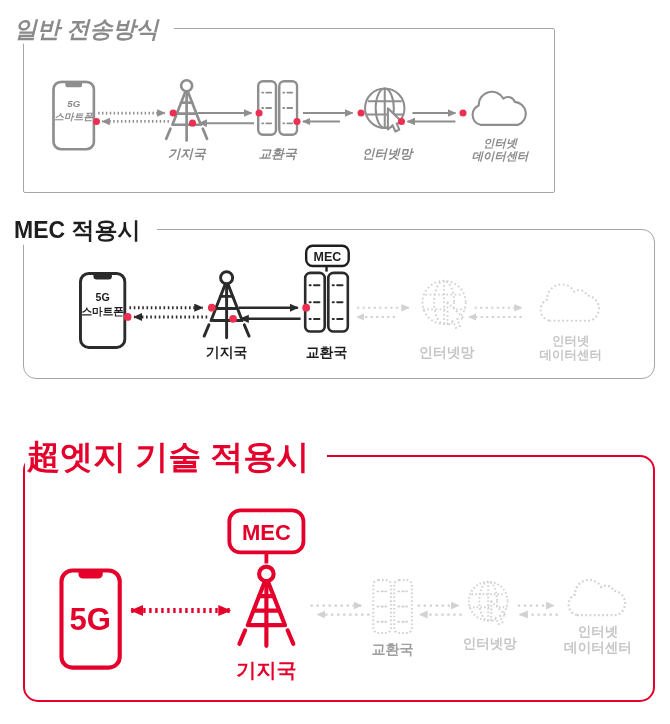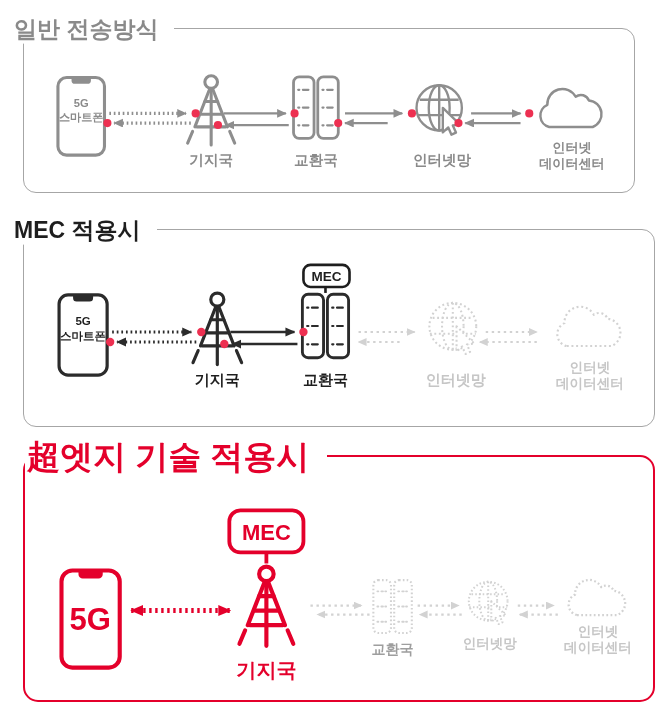--- a/index.html
+++ b/index.html
@@ -1,21 +1,21 @@
 <!DOCTYPE html>
 <html><head>
 <meta charset="utf-8">
 <style>
   html,body{margin:0;padding:0;background:#ffffff;}
   body{width:670px;height:724px;position:relative;overflow:hidden;
        font-family:"Liberation Sans",sans-serif;}
   .panel{position:absolute;background:#fff;box-sizing:border-box;}
-  #panel1{left:23px;top:28px;width:612px;height:165px;
-          border:1.6px solid #a6a6a6;border-radius:13px;}
-  #panel2{left:23px;top:229px;width:632px;height:198px;
+  #panel1{left:23px;top:28px;width:532px;height:165px;
+          border:1.6px solid #a6a6a6;border-radius:2px;font-style:italic;}
+  #panel2{left:23px;top:229px;width:632px;height:150px;
           border:1.6px solid #a6a6a6;border-radius:13px;}
   #panel3{left:23px;top:455px;width:632px;height:247px;
           border:2.6px solid #e4002b;border-radius:15px;}
   .legend{position:absolute;top:0;transform:translateY(-50%);
           background:#fff;font-weight:700;white-space:nowrap;line-height:1.25;}
   #panel1 .legend{left:-11px;font-size:23px;color:#8a8a8a;padding:0 16px 0 1px;}
   #panel2 .legend{left:-11px;font-size:23px;color:#1e1e1e;padding:0 16px 0 1px;}
   #panel3 .legend{left:0px;font-size:33px;color:#e4002b;padding:0 18px 0 2px;text-align:right;}
   .diag{position:absolute;left:0;top:0;width:100%;height:100%;}
   

